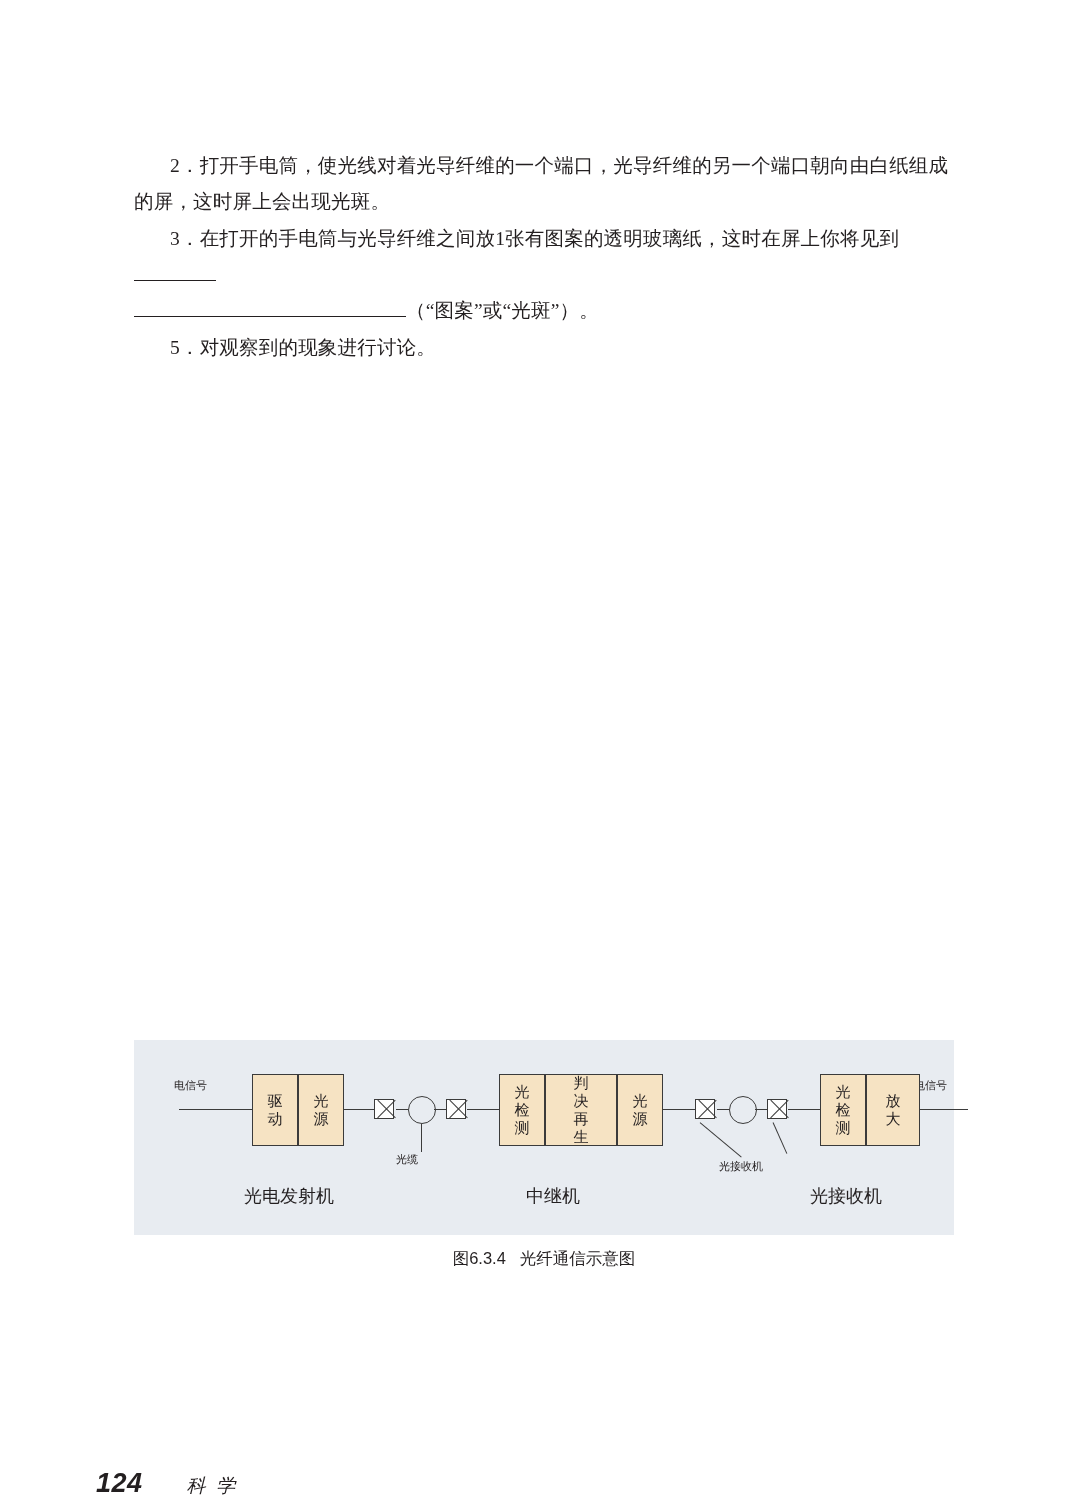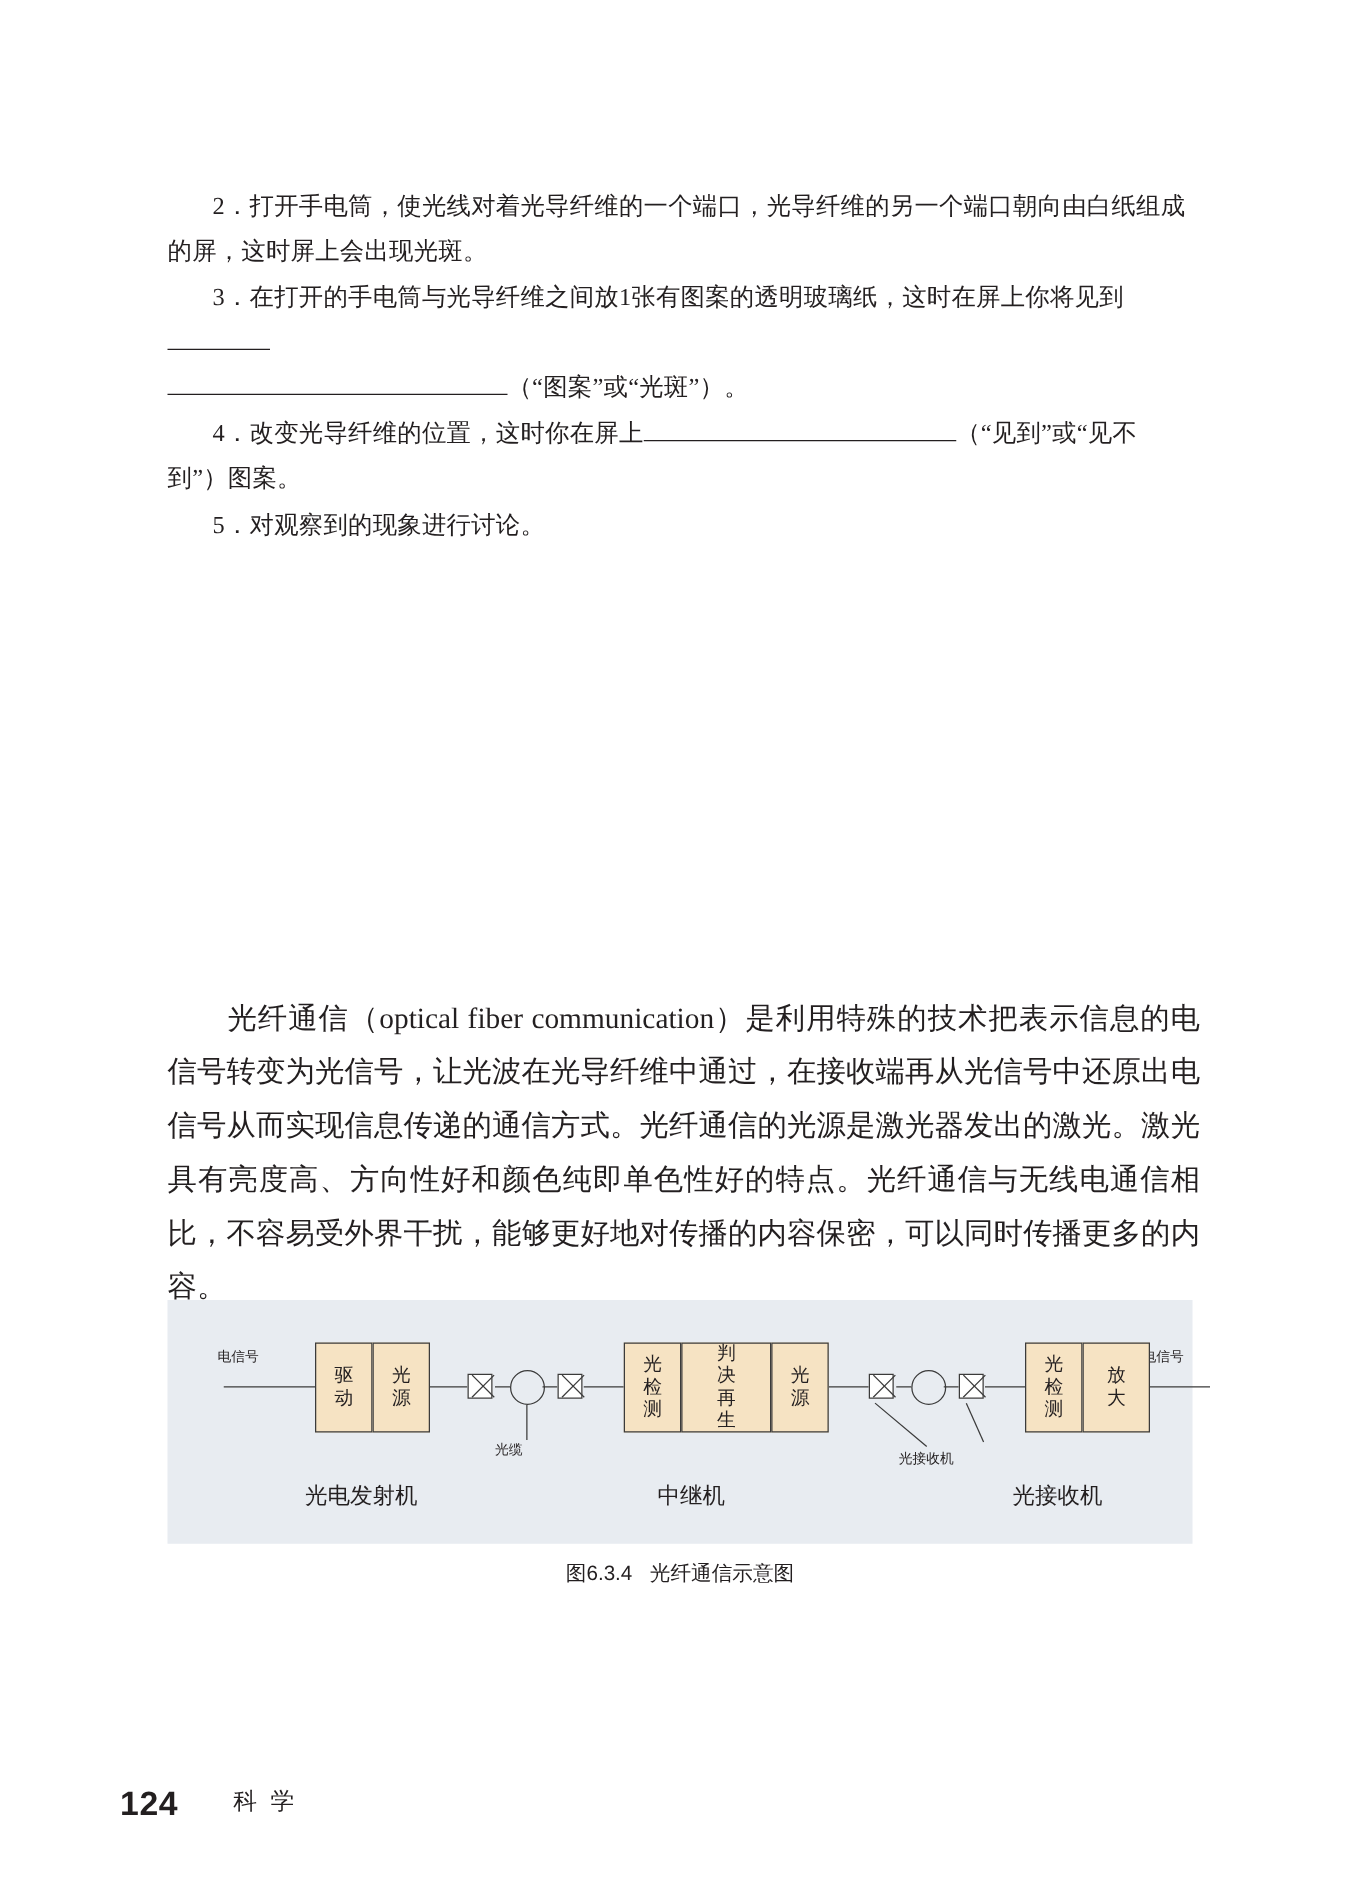--- a/index.html
+++ b/index.html
@@ -276,23 +276,24 @@
     font-size: 16.5px;
     font-family: "Liberation Sans", sans-serif;
     color: #231f20;
   }
   .diagram-caption .txt { margin-left: 14px; }
 
   
   .footer {
     position: absolute;
     left: 96px;
-    top: 1428px;
+    top: 1468px;
     display: flex;
-    align-items: flex-start;
+    align-items: flex-end;
+    font-style: italic;
   }
   .folio {
     font-size: 27px;
     font-weight: bold;
     font-family: "Liberation Sans", sans-serif;
     color: #231f20;
     letter-spacing: .5px;
   }
   .booktitle {
     margin-left: 44px;
@@ -305,32 +306,28 @@
 <body>
 
 <div class="page">
 
   <div class="steps">
     <p class="step">2．打开手电筒，使光线对着光导纤维的一个端口，光导纤维的另一个端口朝向由白纸组成的屏，这时屏上会出现光斑。</p>
     <p class="step">
       <span>3．在打开的手电筒与光导纤维之间放1张有图案的透明玻璃纸，这时在屏上你将见到</span><span class="blank-line bl-1"></span><br>
       <span class="blank-line bl-2"></span><span>（“图案”或“光斑”）。</span>
     </p>
-    <p class="step">
-      <span>4．改变光导纤维的位置，这时你在屏上</span><span class="blank-line bl-3"></span><span>（“见到”或“见不到”）图案。</span>
-    </p>
     <p class="step">5．对观察到的现象进行讨论。</p>
   </div>
 
   <div class="figure-row">
 
 
   </div>
 
-  <p class="body-par">光纤通信（optical fiber communication）是利用特殊的技术把表示信息的电信号转变为光信号，让光波在光导纤维中通过，在接收端再从光信号中还原出电信号从而实现信息传递的通信方式。光纤通信的光源是激光器发出的激光。激光具有亮度高、方向性好和颜色纯即单色性好的特点。光纤通信与无线电通信相比，不容易受外界干扰，能够更好地对传播的内容保密，可以同时传播更多的内容。</p>
 
   <div class="diagram-wrap">
     <div class="diagram">
 
       <div class="dline" style="left:45px;  top:69px; width:73px;"></div>
       <div class="dline" style="left:208px; top:69px; width:32px;"></div>
       <div class="dline" style="left:262px; top:69px; width:12px;"></div>
       <div class="dline" style="left:300px; top:69px; width:12px;"></div>
       <div class="dline" style="left:333px; top:69px; width:32px;"></div>
       <div class="dline" style="left:529px; top:69px; width:32px;"></div>

